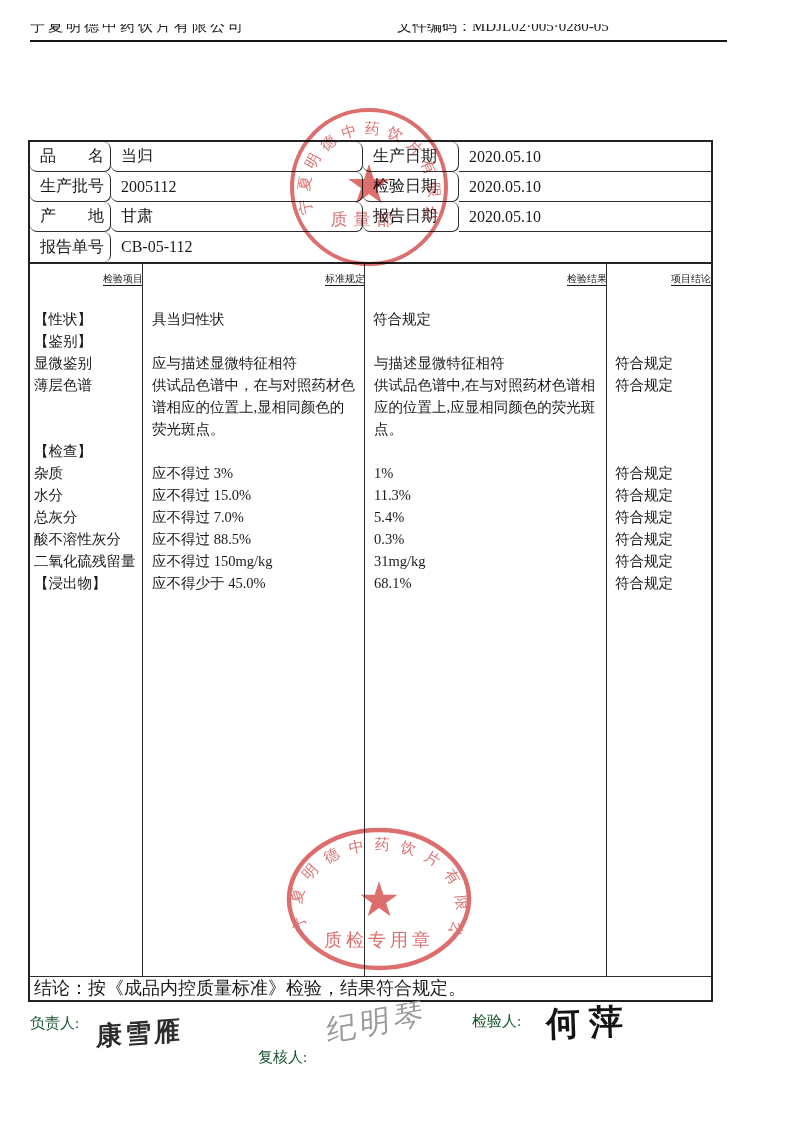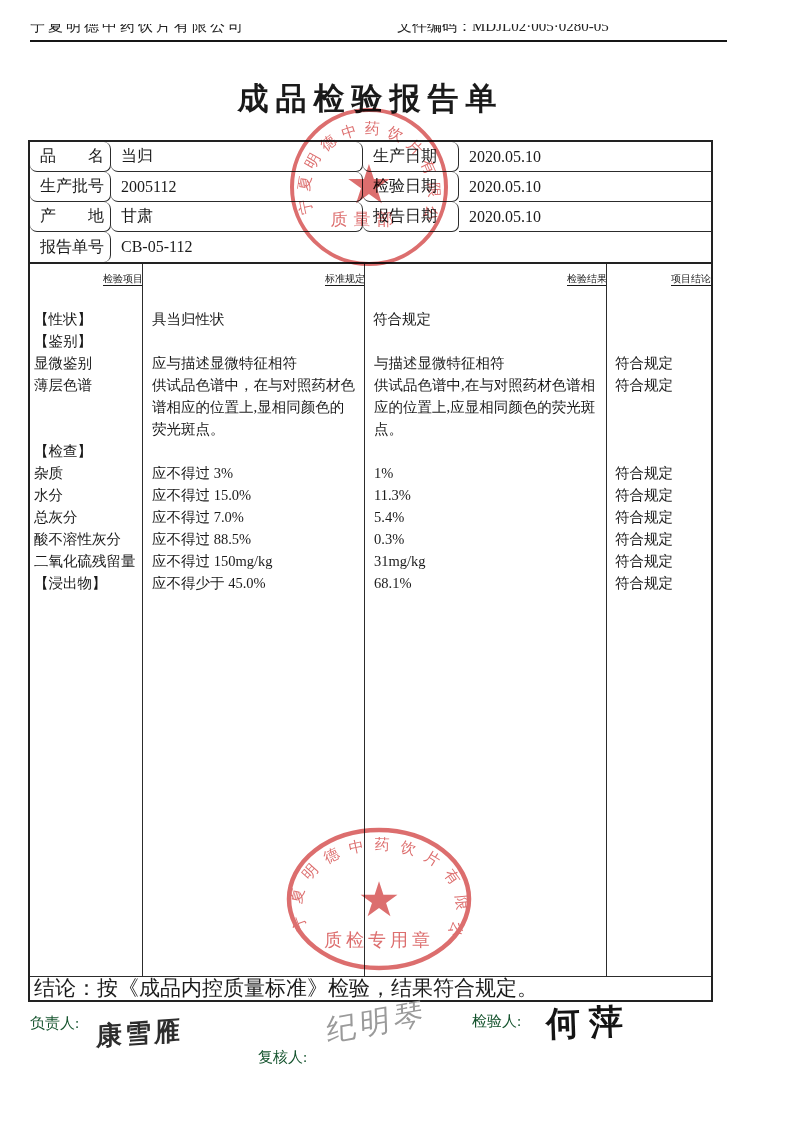--- a/index.html
+++ b/index.html
@@ -37,21 +37,21 @@
   .main-header .hd{text-decoration:underline;text-underline-offset:3px;}
   .tbl-body{padding-top:14px;}
   .body-row{display:grid;grid-template-columns:113px 222px 242px 1fr;line-height:22px;}
   .cell{box-sizing:border-box;}
   .c-item{padding-left:4px;}
   .c-std{padding:0 9px;}
   .c-res{padding:0 9px;}
   .c-concl{padding-left:8px;}
 
   .concl-row{height:24px;border-top:1px solid #2c2c2c;box-sizing:border-box;
-             font-size:21px;line-height:23px;padding-left:4px;white-space:nowrap;}
+             font-size:18px;line-height:23px;padding-left:4px;white-space:nowrap;}
 
   
   .sig-label{position:absolute;font-size:15px;color:#14532d;white-space:nowrap;}
   .sig-name{position:absolute;white-space:nowrap;font-family:"DejaVu Sans","Liberation Sans",sans-serif;}
   .sig1{left:96px;top:1016px;font-size:26px;font-weight:600;color:#2d2d2d;
         letter-spacing:3px;transform:rotate(-4deg) skewX(-4deg);}
   .sig2{left:326px;top:1002px;font-size:30px;font-weight:400;color:#9a9a9a;
         letter-spacing:4px;transform:rotate(-10deg) skewX(-8deg);}
   .sig3{left:546px;top:1000px;font-size:34px;font-weight:700;color:#141414;
         letter-spacing:9px;transform:rotate(-2deg);}
@@ -67,21 +67,20 @@
 <div class="page">
 
   <div class="hdr-clip hdr-left">
     <span class="hdr-txt">宁夏明德中药饮片有限公司</span>
   </div>
   <div class="hdr-clip hdr-right">
     <span class="hdr-txt">文件编码：MDJL02·005·0280-05</span>
   </div>
   <div class="rule"></div>
 
-  <div class="title">成品检验报告单</div>
 
   <div class="doc-table">
 
     <div class="info-grid">
       <div class="ic br">品　　名</div>
       <div class="ic br">当归</div>
       <div class="ic br">生产日期</div>
       <div class="ic">2020.05.10</div>
 
       <div class="ic br">生产批号</div>

